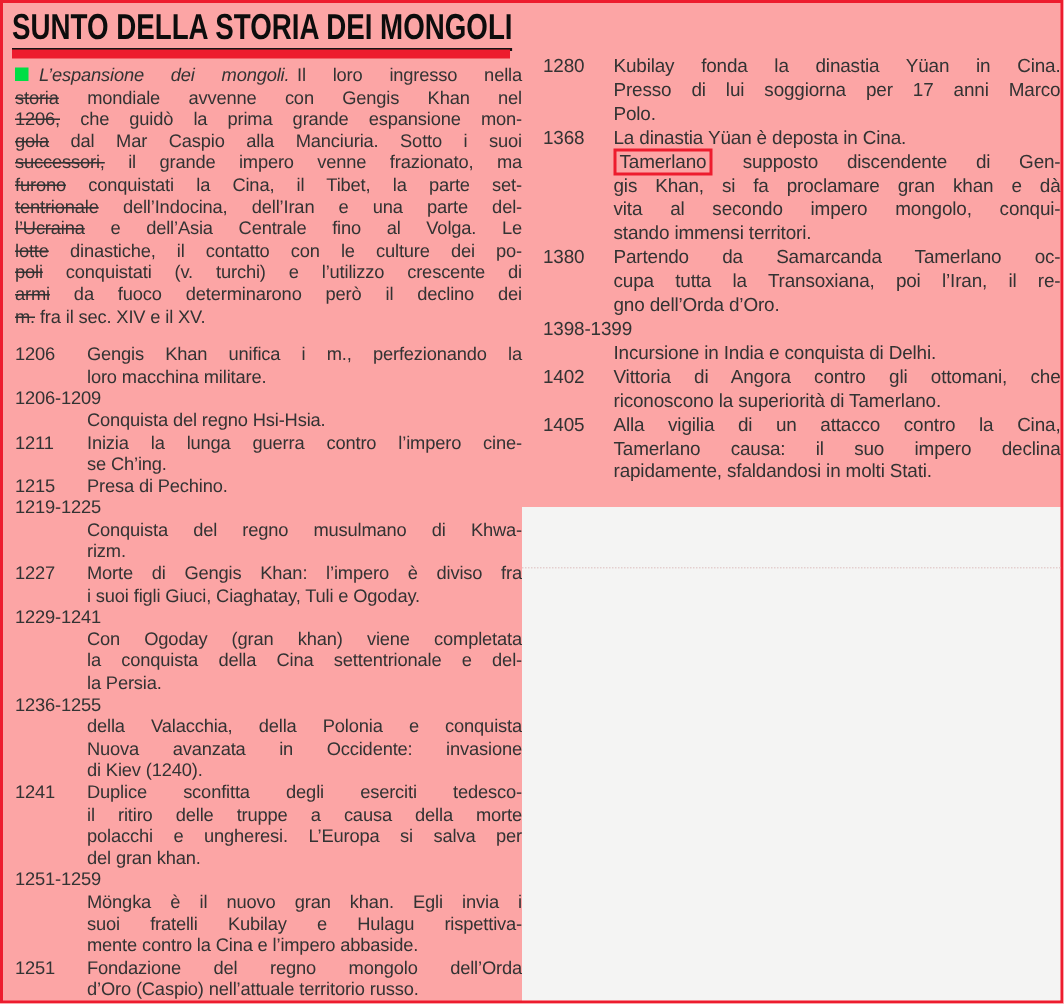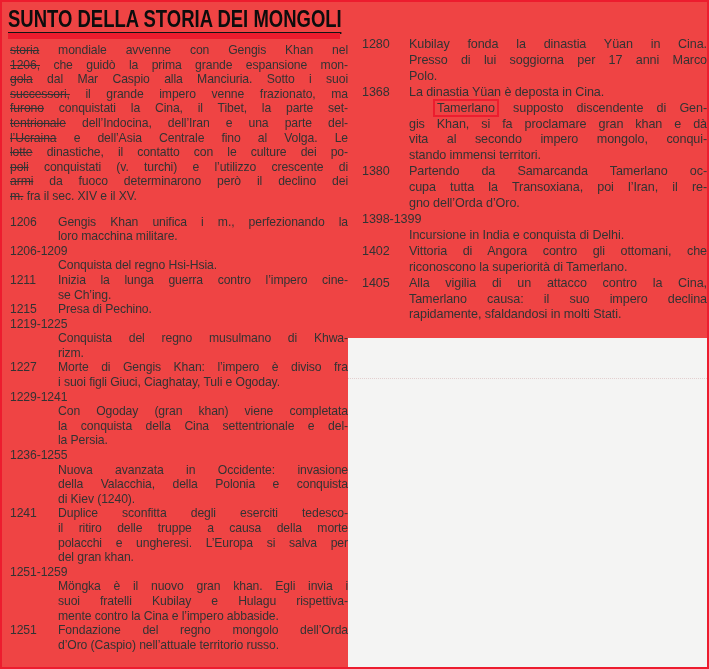--- a/index.html
+++ b/index.html
@@ -7,21 +7,21 @@
     --green:#00de45;
     --grey:#f4f4f3;
     --ink:#333333;
   }
   html,body{margin:0;padding:0;background:#ffffff;}
   .page{
     position:relative;
     width:709px;height:669px;
     box-sizing:border-box;
     border:2px solid var(--red);
-    background:#ef4444;
+    background:#fca5a5;
     overflow:hidden;
     font-family:"Liberation Sans","DejaVu Sans",sans-serif;
     color:var(--ink);
   }
   h1{
     margin:5px 0 0 6px;
     font-size:24px;
     line-height:24px;
     font-weight:bold;
     color:#0d0d0d;
@@ -55,21 +55,20 @@
   .entry{position:relative;padding-left:48px;}
   .col-right .entry{padding-left:47px;}
   .entry > .date{position:absolute;left:0;top:0;text-align:right;}
   .date-line{margin-left:-48px;}
   .col-right .date-line{margin-left:-47px;}
   .strike{text-decoration:line-through;text-decoration-thickness:1px;}
   .boxed{
     border:2px solid var(--red);
     padding:0 2px;
     margin-right:1px;
-    margin-left:24px;
   }
   .bullet{
     display:inline-block;
     width:9px;height:9px;
     background:var(--green);
     margin-right:7px;
   }
   .lead{font-style:italic;margin-right:5px;}
   .grey-area{
     position:absolute;
@@ -85,20 +84,21 @@
 <body>
 
 <div class="page">
   <h1>
     <span class="title-inner">SUNTO DELLA STORIA DEI MONGOLI</span>
   </h1>
   <div class="title-bar"></div>
 
   <div class="col col-left">
     <div class="intro" id="intro">
+        <div class="ln"><span class="bullet"></span><span class="lead">L’espansione dei mongoli.</span>Il loro ingresso nella</div>
         <div class="ln"><span class="strike">storia</span> mondiale avvenne con Gengis Khan nel</div>
         <div class="ln"><span class="strike">1206,</span> che guidò la prima grande espansione mon-</div>
         <div class="ln"><span class="strike">gola</span> dal Mar Caspio alla Manciuria. Sotto i suoi</div>
         <div class="ln"><span class="strike">successori,</span> il grande impero venne frazionato, ma</div>
         <div class="ln"><span class="strike">furono</span> conquistati la Cina, il Tibet, la parte set-</div>
         <div class="ln"><span class="strike">tentrionale</span> dell’Indocina, dell’Iran e una parte del-</div>
         <div class="ln"><span class="strike">l’Ucraina</span> e dell’Asia Centrale fino al Volga. Le</div>
         <div class="ln"><span class="strike">lotte</span> dinastiche, il contatto con le culture dei po-</div>
         <div class="ln"><span class="strike">poli</span> conquistati (v. turchi) e l’utilizzo crescente di</div>
         <div class="ln"><span class="strike">armi</span> da fuoco determinarono però il declino dei</div>
@@ -134,22 +134,22 @@
           <div class="ln last">i suoi figli Giuci, Ciaghatay, Tuli e Ogoday.</div>
         </div>
         <div class="entry">
           <div class="ln last date-line">1229-1241</div>
           <div class="ln">Con Ogoday (gran khan) viene completata</div>
           <div class="ln">la conquista della Cina settentrionale e del-</div>
           <div class="ln last">la Persia.</div>
         </div>
         <div class="entry">
           <div class="ln last date-line">1236-1255</div>
+          <div class="ln">della Valacchia, della Polonia e conquista</div>
           <div class="ln">Nuova avanzata in Occidente: invasione</div>
-          <div class="ln">della Valacchia, della Polonia e conquista</div>
           <div class="ln last">di Kiev (1240).</div>
         </div>
         <div class="entry">
           <span class="date">1241</span>
           <div class="ln">Duplice sconfitta degli eserciti tedesco-</div>
           <div class="ln">il ritiro delle truppe a causa della morte</div>
           <div class="ln">polacchi e ungheresi. L’Europa si salva per</div>
           <div class="ln last">del gran khan.</div>
         </div>
         <div class="entry">

